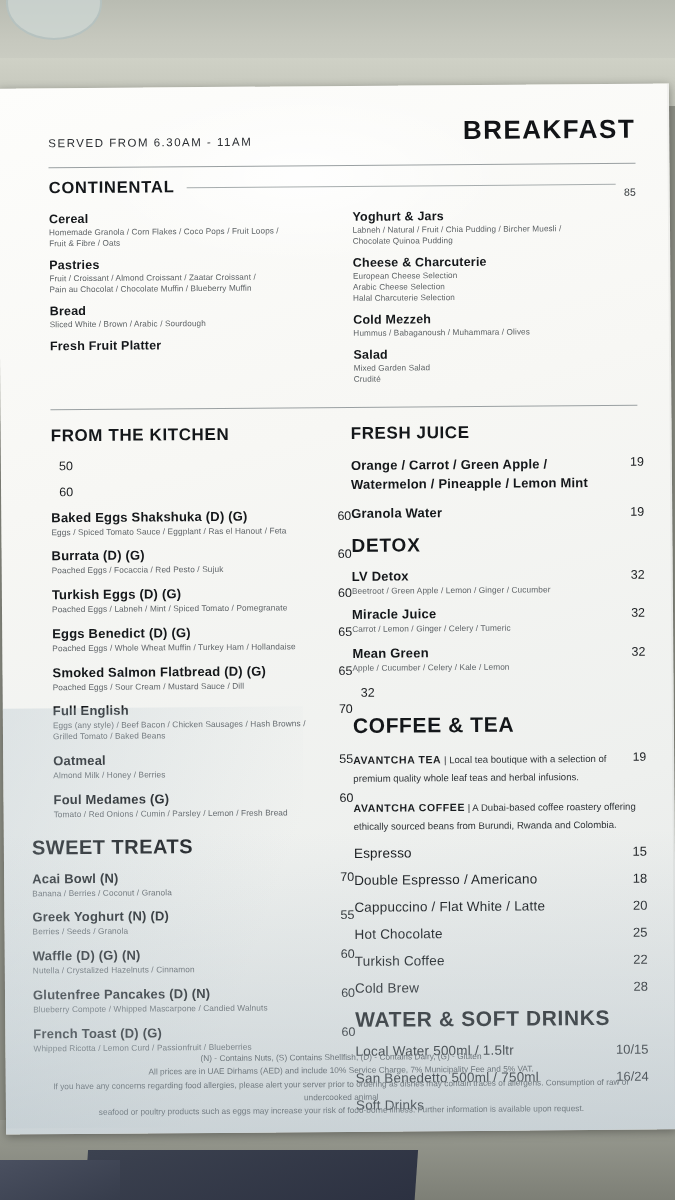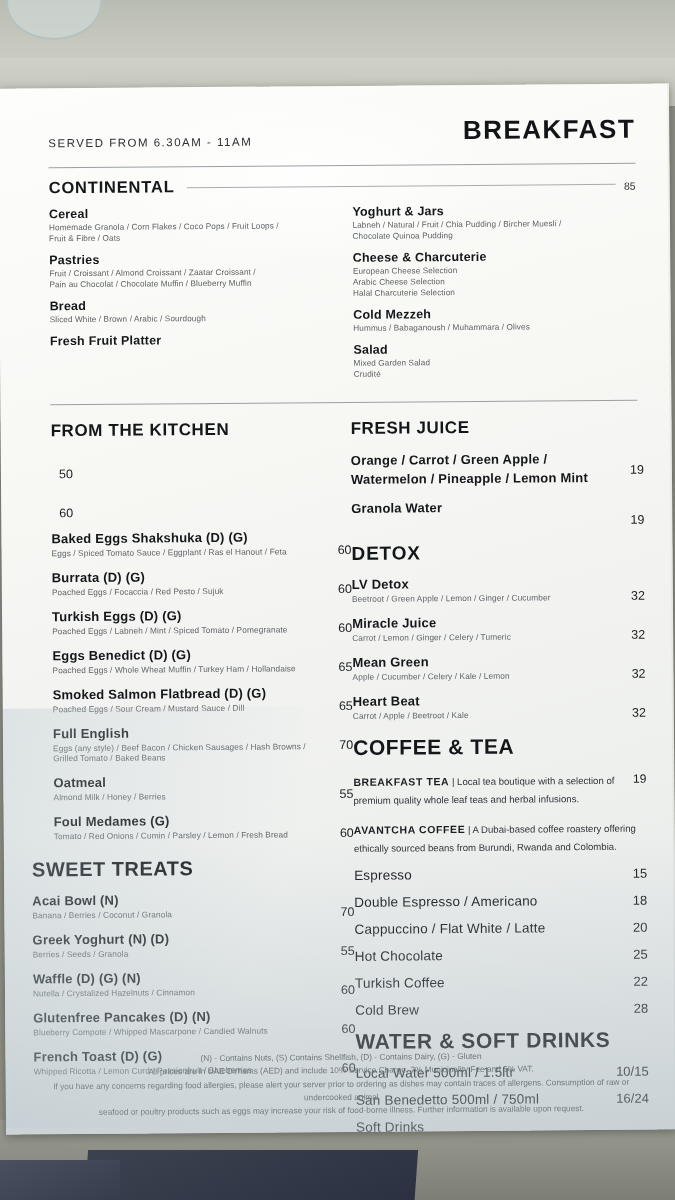--- a/index.html
+++ b/index.html
@@ -90,21 +90,21 @@
   .rule { height:1px; background:#9aa0a2; margin: 0 6px 0 22px; }
 
   
   .section-cont { padding: 10px 6px 0 22px; position:relative; }
   .cont-head-row { display:flex; align-items:flex-start; }
   .cont-title {
     font-size: 16.5px; font-weight:700; letter-spacing:0.8px; color:#14171a;
     white-space:nowrap;
   }
   .cont-line { flex:1; height:1px; background:#a7adae; margin: 10px 8px 0 12px; }
-  .cont-price { font-size: 10.5px; color:#33373a; margin-top:6px; }
+  .cont-price { font-size: 10.5px; color:#33373a; margin-top:12px; }
 
   .two-col { display:flex; margin-top: 10px; }
   .col-l { width: 318px; }
   .col-r { width: 297px; }
 
   .item { margin-bottom: 9px; }
   .item-name {
     font-size: 12.5px; font-weight:700; color:#14171a; letter-spacing:0.2px;
   }
   .item-desc {
@@ -132,21 +132,20 @@
   .row .txt { padding-right: 8px; }
   .row .name {
     font-size: 13px; font-weight:600; color:#14171a; letter-spacing:0.2px;
   }
   .row .desc {
     font-size: 8.3px; color:#5f6468; line-height:1.3; margin-top:2px; letter-spacing:0.1px;
   }
   .row .price {
     font-size: 12.5px; color:#1a1d20; font-weight:500; min-width:22px; text-align:right;
     padding-top:1px;
-    margin-top:13px;
   }
 
   .sweet-title {
     font-size: 20px; font-weight:800; letter-spacing:0.5px; color:#14171a;
     margin: 16px 0 12px -22px; padding-left: 0;
   }
   .sweet-wrap { margin-left: -22px; }
 
   .note-block { margin-bottom: 12px; }
   .note-title { font-size: 10.5px; font-weight:700; letter-spacing:0.6px; color:#1b1e21; display:inline; }
@@ -392,32 +391,28 @@
           <div class="price">32</div>
         </div>
         <div class="row">
           <div class="txt">
               <div class="name">Mean Green</div>
           <div class="desc">Apple / Cucumber / Celery / Kale / Lemon</div>
             </div>
           <div class="price">32</div>
         </div>
         <div class="row">
-          <div class="txt">
-              <div class="name">Heart Beat</div>
-          <div class="desc">Carrot / Apple / Beetroot / Kale</div>
-            </div>
           <div class="price">32</div>
         </div>
 
         <div class="block-title xl" style="margin-top:14px;">COFFEE &amp; TEA</div>
 
         <div class="note-block note-row">
           <div style="padding-right:10px;">
-            <span class="note-title">BREAKFAST TEA</span><span class="note-text"> | Local tea boutique with a selection of premium quality whole leaf teas and herbal infusions.</span>
+            <span class="note-title">AVANTCHA TEA</span><span class="note-text"> | Local tea boutique with a selection of premium quality whole leaf teas and herbal infusions.</span>
           </div>
           <div class="price">19</div>
         </div>
 
         <div class="note-block">
           <span class="note-title">AVANTCHA COFFEE</span><span class="note-text"> | A Dubai-based coffee roastery offering ethically sourced beans from Burundi, Rwanda and Colombia.</span>
         </div>
 
         <div class="simple-row">
           <div class="name">Espresso</div>

